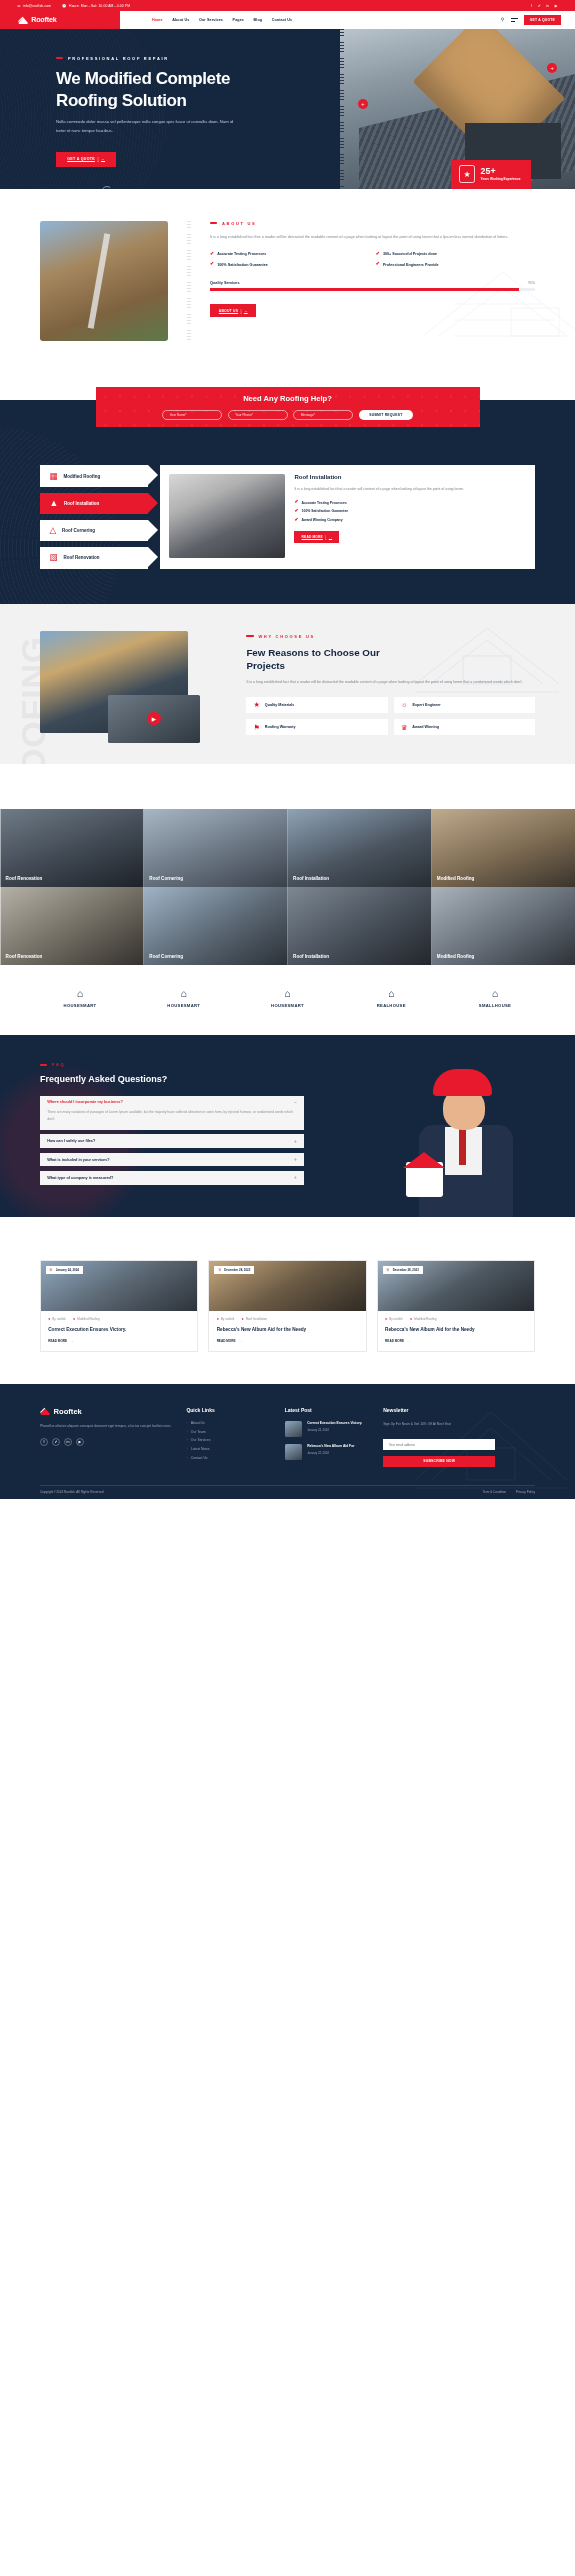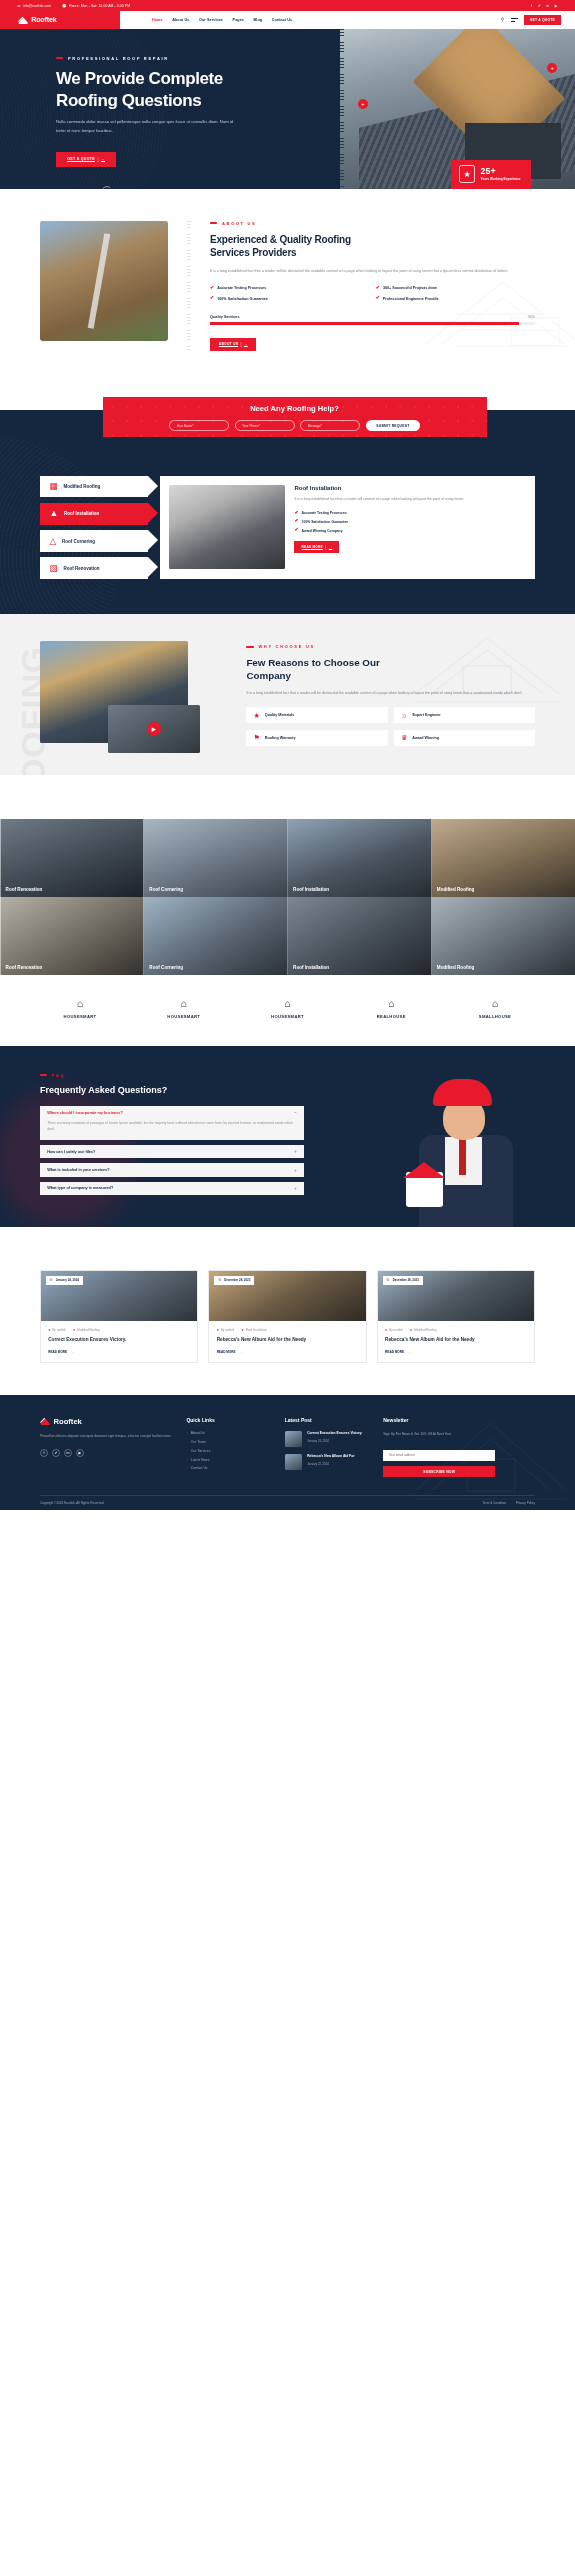--- a/index.html
+++ b/index.html
@@ -92,21 +92,21 @@
       padding:4.8px 8.8px; margin-top:12.8px; letter-spacing:0.2px; }
   .btn-red .sep { opacity:.55; margin:0 2.4px; }
 
   
   .cta-zone { position:relative; }
   .cta-zone .half-white { height:24px; background:#fff; }
   .cta-zone .half-navy { height:27px; background:#15263f; }
   .cta-card { position:absolute; left:50%; transform:translateX(-50%); top:11.2px; width:384px; height:40px;
       background:#e8192c; display:flex; flex-direction:column; align-items:center; justify-content:center;
       background-image:radial-gradient(circle at 9.6px 9.6px, rgba(255,255,255,.09) 0.8px, transparent 1.2px);
-      background-size:14.4px 14.4px;margin-left:7px; }
+      background-size:14.4px 14.4px; }
   .cta-card h3 { color:#fff; font-size:7.6px; font-weight:bold; margin-bottom:7.2px; }
   .cta-form { display:flex; gap:5.6px; align-items:center; }
   .cta-form input { width:60px; height:10.4px; border:0.8px solid rgba(255,255,255,.55); border-radius:5.6px;
       background:transparent; color:#fff; font-size:3.2px; padding:0 6.4px; font-family:inherit; }
   .cta-form input::placeholder { color:rgba(255,255,255,.85); }
   .cta-form button { height:10.4px; padding:0 10.4px; border:none; border-radius:5.6px; background:#fff;
       color:#13253f; font-size:3.4px; font-weight:bold; font-family:inherit; letter-spacing:0.2px; }
 
   
   .services { background:#15263f; padding:21px 0 35px; position:relative; overflow:hidden; }
@@ -314,22 +314,22 @@
 </div>
 
 <section class="hero">
   <div class="hero-arcs"></div>
   <div class="hero-left">
     <div class="kicker">
       <span class="bar"></span>
       <span>PROFESSIONAL ROOF REPAIR</span>
     </div>
     <h1>
-      <span>We Provide Complete</span><br>
-      <span>Roofing Questions</span>
+      <span>We Modified Complete</span><br>
+      <span>Roofing Solution</span>
     </h1>
     <p>Nulla commodo dolor massa vel pellentesque nulla congue quis fusce ut convallis diam. Nam id tortor et nunc tempor faucibus.</p>
     <a class="hero-btn" href="#">
       <span>GET A QUOTE</span><span class="sep">|</span>→
     </a>
   </div>
   <div class="scroll-ring"></div>
   <div class="hero-img">
     <div class="hero-ruler"></div>
     <div class="roofB"></div>
@@ -358,24 +358,20 @@
   </svg>
   <div class="wrap">
     <div class="about-row">
       <div class="about-img"></div>
       <div class="about-ruler"></div>
       <div class="about-txt">
         <div class="kicker kicker-red">
           <span class="bar"></span>
           <span>ABOUT US</span>
         </div>
-        <h2 class="sec">
-          <span>Experienced &amp; Quality Roofing</span><br>
-          <span>Services Providers</span>
-        </h2>
         <p class="body">It is a long established fact that a reader will be distracted the readable content of a page when looking at layout the point of using lorem that a lipsum less normal distribution of letters.</p>
         <div class="feat-grid">
           <div class="feat">
               <span class="chk">✔</span>
               <span>Accurate Testing Processes</span>
             </div>
           <div class="feat">
               <span class="chk">✔</span>
               <span>300+ Successful Projects done</span>
             </div>
@@ -485,21 +481,21 @@
           <div class="play">▶</div>
         </div>
       </div>
       <div class="why-txt">
         <div class="kicker kicker-red">
           <span class="bar"></span>
           <span>WHY CHOOSE US</span>
         </div>
         <h2>
           <span>Few Reasons to Choose Our</span><br>
-          <span>Company</span>
+          <span>Projects</span>
         </h2>
         <p class="body">It is a long established fact that a reader will be distracted the readable content of a page when looking at layout the point of using lorem that a randomized words which don't.</p>
         <div class="why-grid">
           <div class="why-card">
             <span class="ic">★</span>
             <span class="lbl">Quality Materials</span>
           </div>
           <div class="why-card">
             <span class="ic">☼</span>
             <span class="lbl">Expert Engineer</span>

